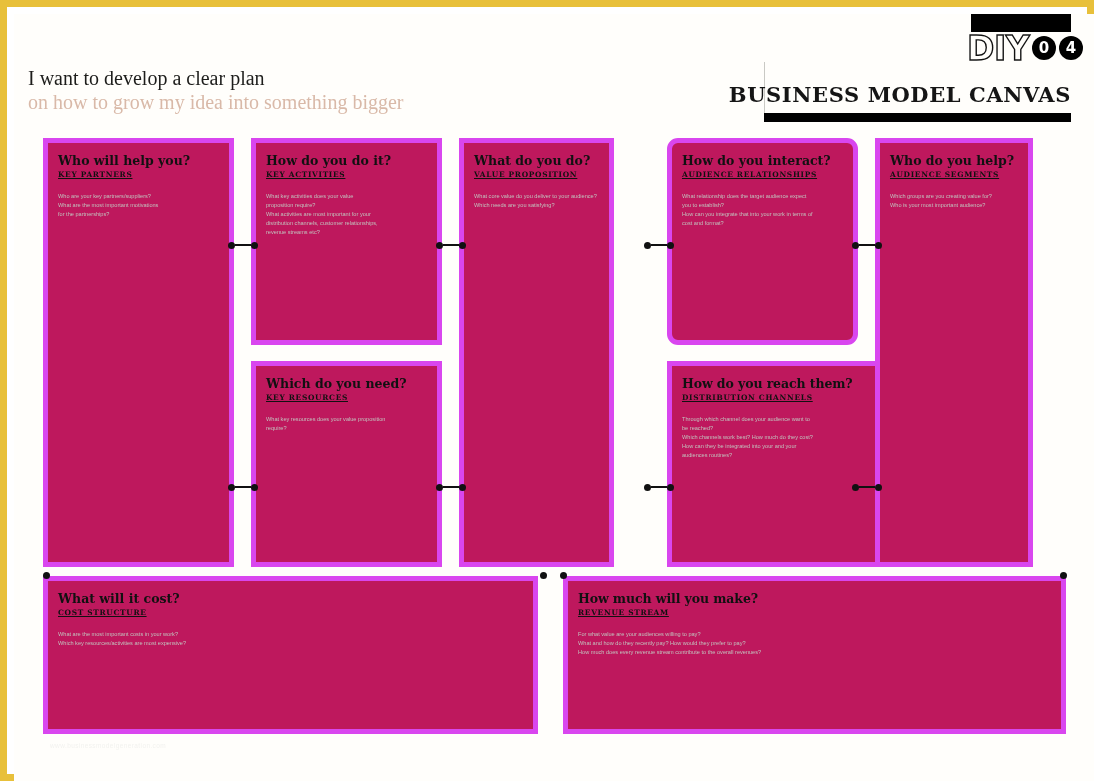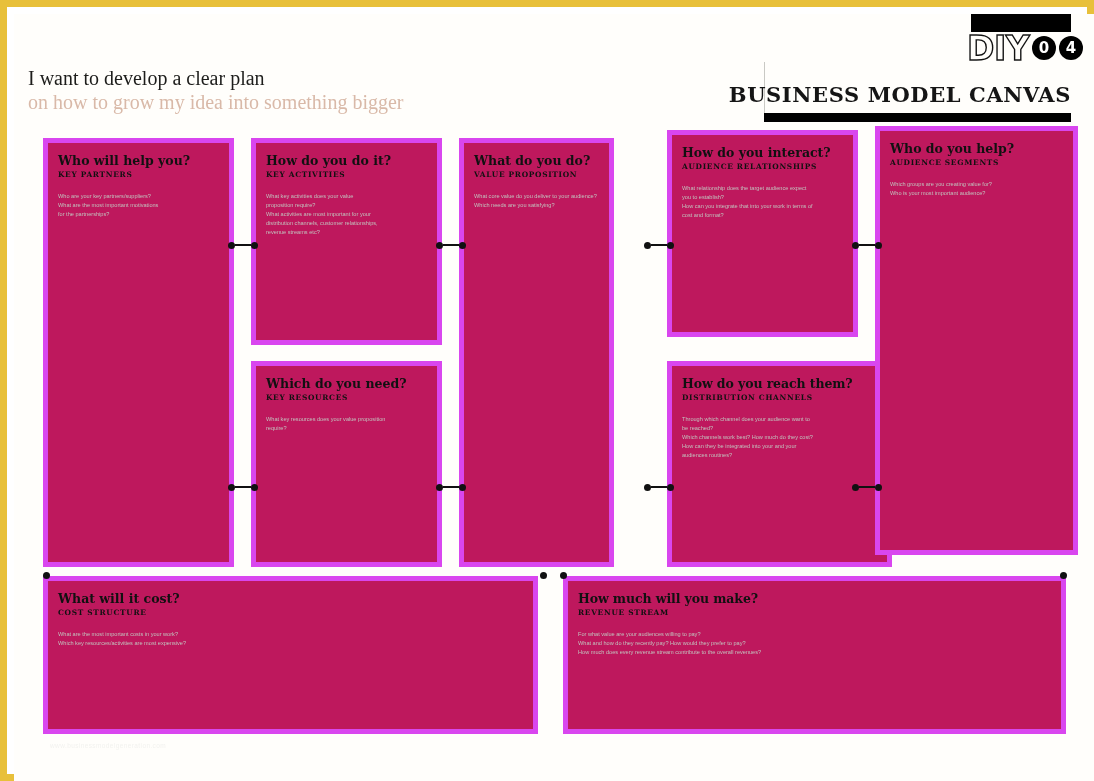--- a/index.html
+++ b/index.html
@@ -150,20 +150,21 @@
   }
   .cell-sub {
     font-family: "DejaVu Serif", serif;
     font-size: 7.4px;
     font-weight: 700;
     letter-spacing: 0.7px;
     color: #111111;
     line-height: 1.2;
     margin: 0 0 12px 0;
     white-space: nowrap;
+    text-decoration: underline;
   }
   .cell-body {
     font-family: "Liberation Sans", sans-serif;
     font-size: 5.6px;
     line-height: 1.62;
     color: #c2c2be;
     margin: 0;
     white-space: pre-line;
   }
   .cell-title.wide { letter-spacing: -0.1px; }
@@ -255,40 +256,40 @@
 require?</div>
     </div>
 
     <div class="cell" style="left:445px; top:124px; width:155px; height:429px;">
       <div class="cell-title">What do you do?</div>
       <div class="cell-sub">VALUE PROPOSITION</div>
       <div class="cell-body">What core value do you deliver to your audience?
 Which needs are you satisfying?</div>
     </div>
 
-    <div class="cell" style="left:653px; top:116px; width:191px; height:207px;">
+    <div class="cell" style="left:653px; top:124px; width:191px; height:207px;border-radius:11px;">
       <div class="cell-title">How do you interact?</div>
       <div class="cell-sub">AUDIENCE RELATIONSHIPS</div>
       <div class="cell-body">What relationship does the target audience expect
 you to establish?
 How can you integrate that into your work in terms of
 cost and format?</div>
     </div>
 
     <div class="cell" style="left:653px; top:347px; width:225px; height:206px;">
       <div class="cell-title wide">How do you reach them?</div>
       <div class="cell-sub">DISTRIBUTION CHANNELS</div>
       <div class="cell-body">Through which channel does your audience want to
 be reached?
 Which channels work best? How much do they cost?
 How can they be integrated into your and your
 audiences routines?</div>
     </div>
 
-    <div class="cell" style="left:861px; top:112px; width:203px; height:429px;">
+    <div class="cell" style="left:861px; top:124px; width:158px; height:429px;">
       <div class="cell-title">Who do you help?</div>
       <div class="cell-sub">AUDIENCE SEGMENTS</div>
       <div class="cell-body">Which groups are you creating value for?
 Who is your most important audience?</div>
     </div>
 
     <div class="cell" style="left:29px; top:562px; width:495px; height:158px;">
       <div class="cell-title">What will it cost?</div>
       <div class="cell-sub">COST STRUCTURE</div>
       <div class="cell-body">What are the most important costs in your work?

